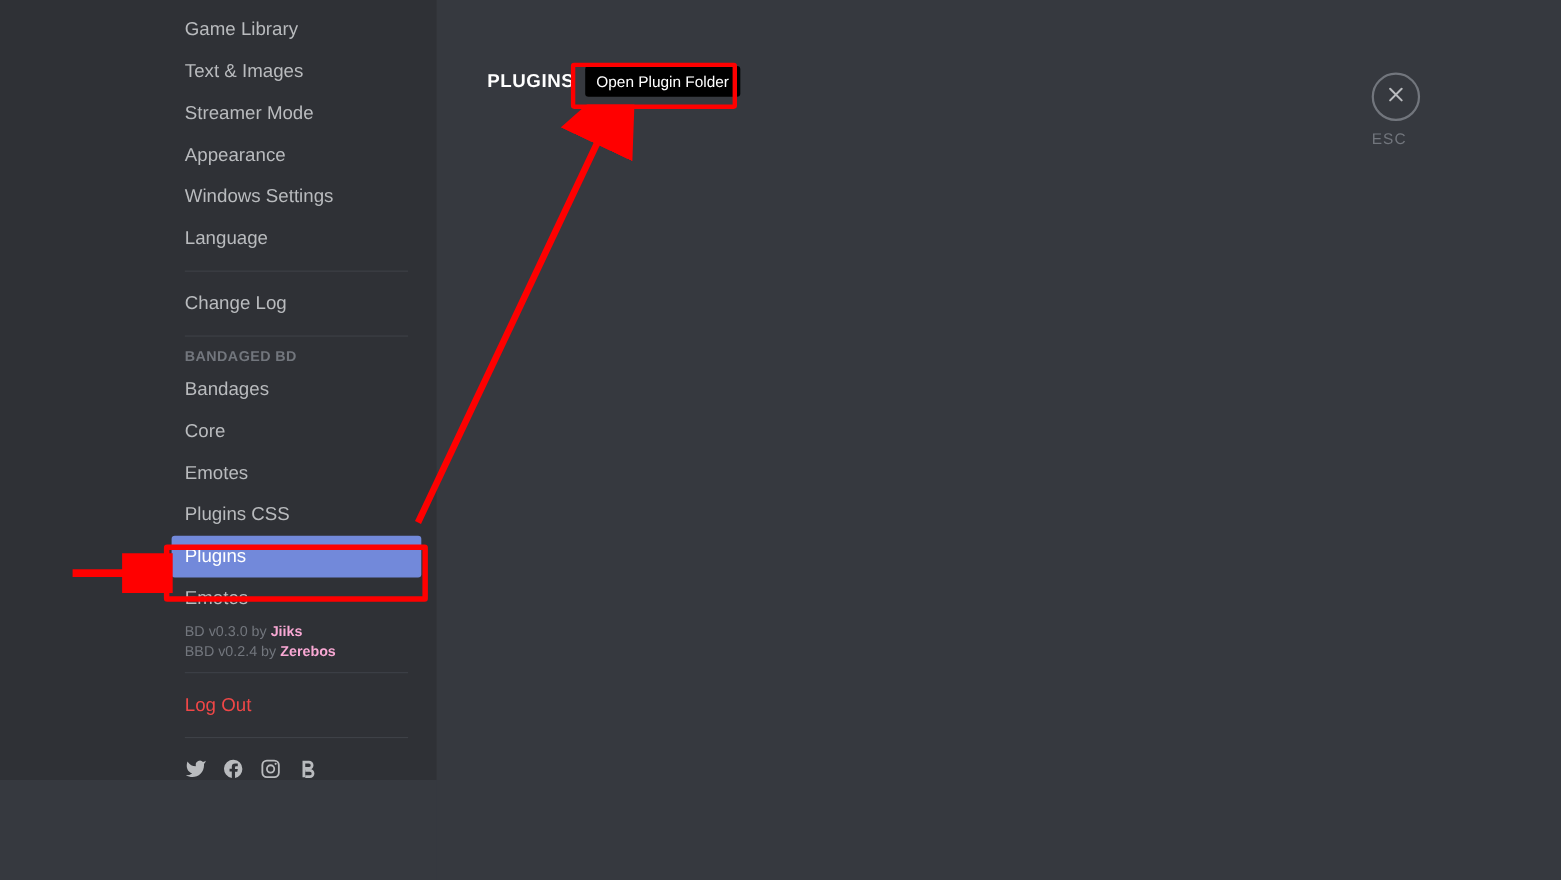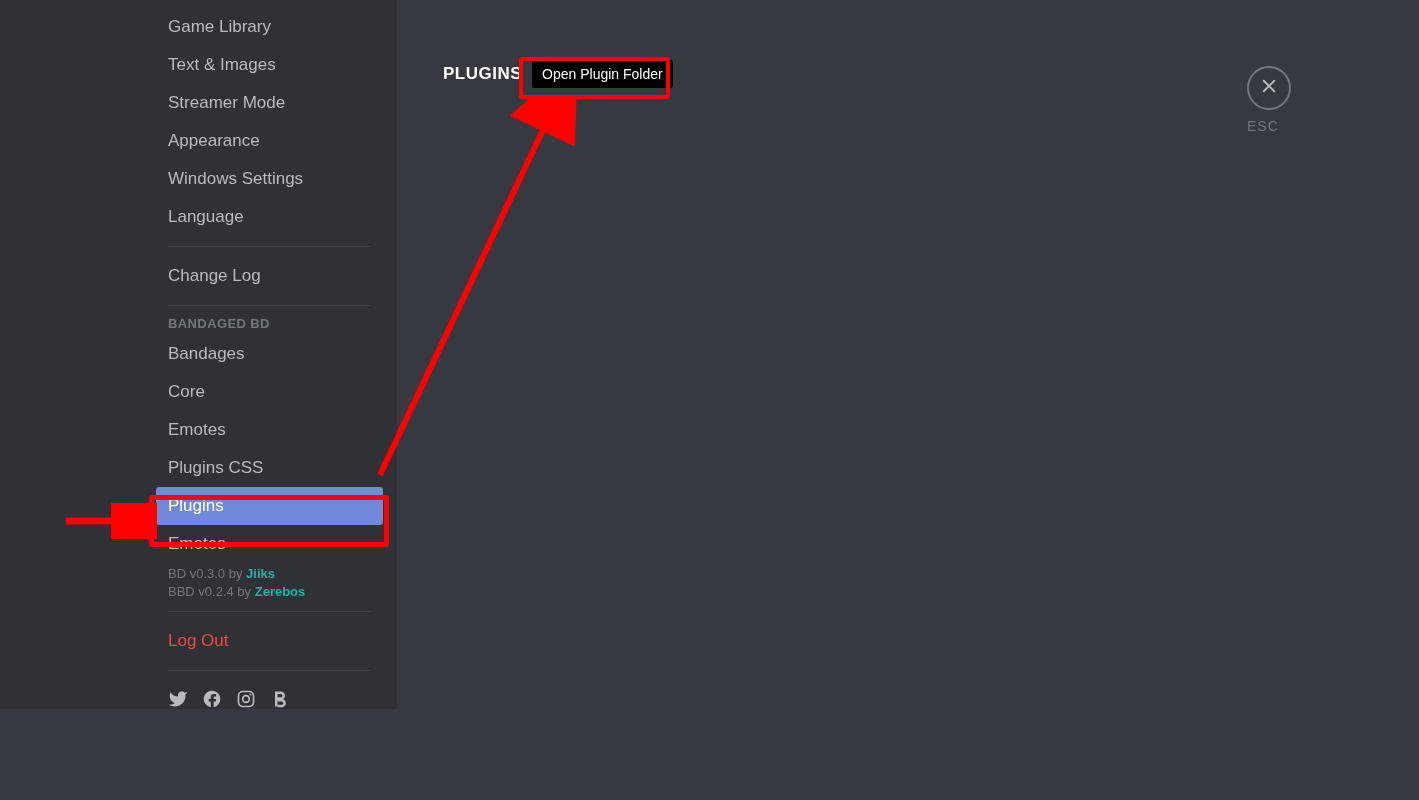--- a/index.html
+++ b/index.html
@@ -57,21 +57,21 @@
   }
 
   .version-block {
     padding: 0 12px;
     font-size: 13px;
     color: #72767d;
     line-height: 18px;
     margin-top: 2px;
     margin-bottom: 4px;
   }
-  .version-block a { color: #14b8a6; text-decoration: none; font-weight:600;text-align:center; }
+  .version-block a { color: #f9a8d4; text-decoration: none; font-weight:600;text-align:center; }
 
   .logout {
     color: #f04747 !important;
   }
 
   .social-row {
     display: flex;
     gap: 14px;
     padding: 8px 12px 0 12px;
     align-items: center;

